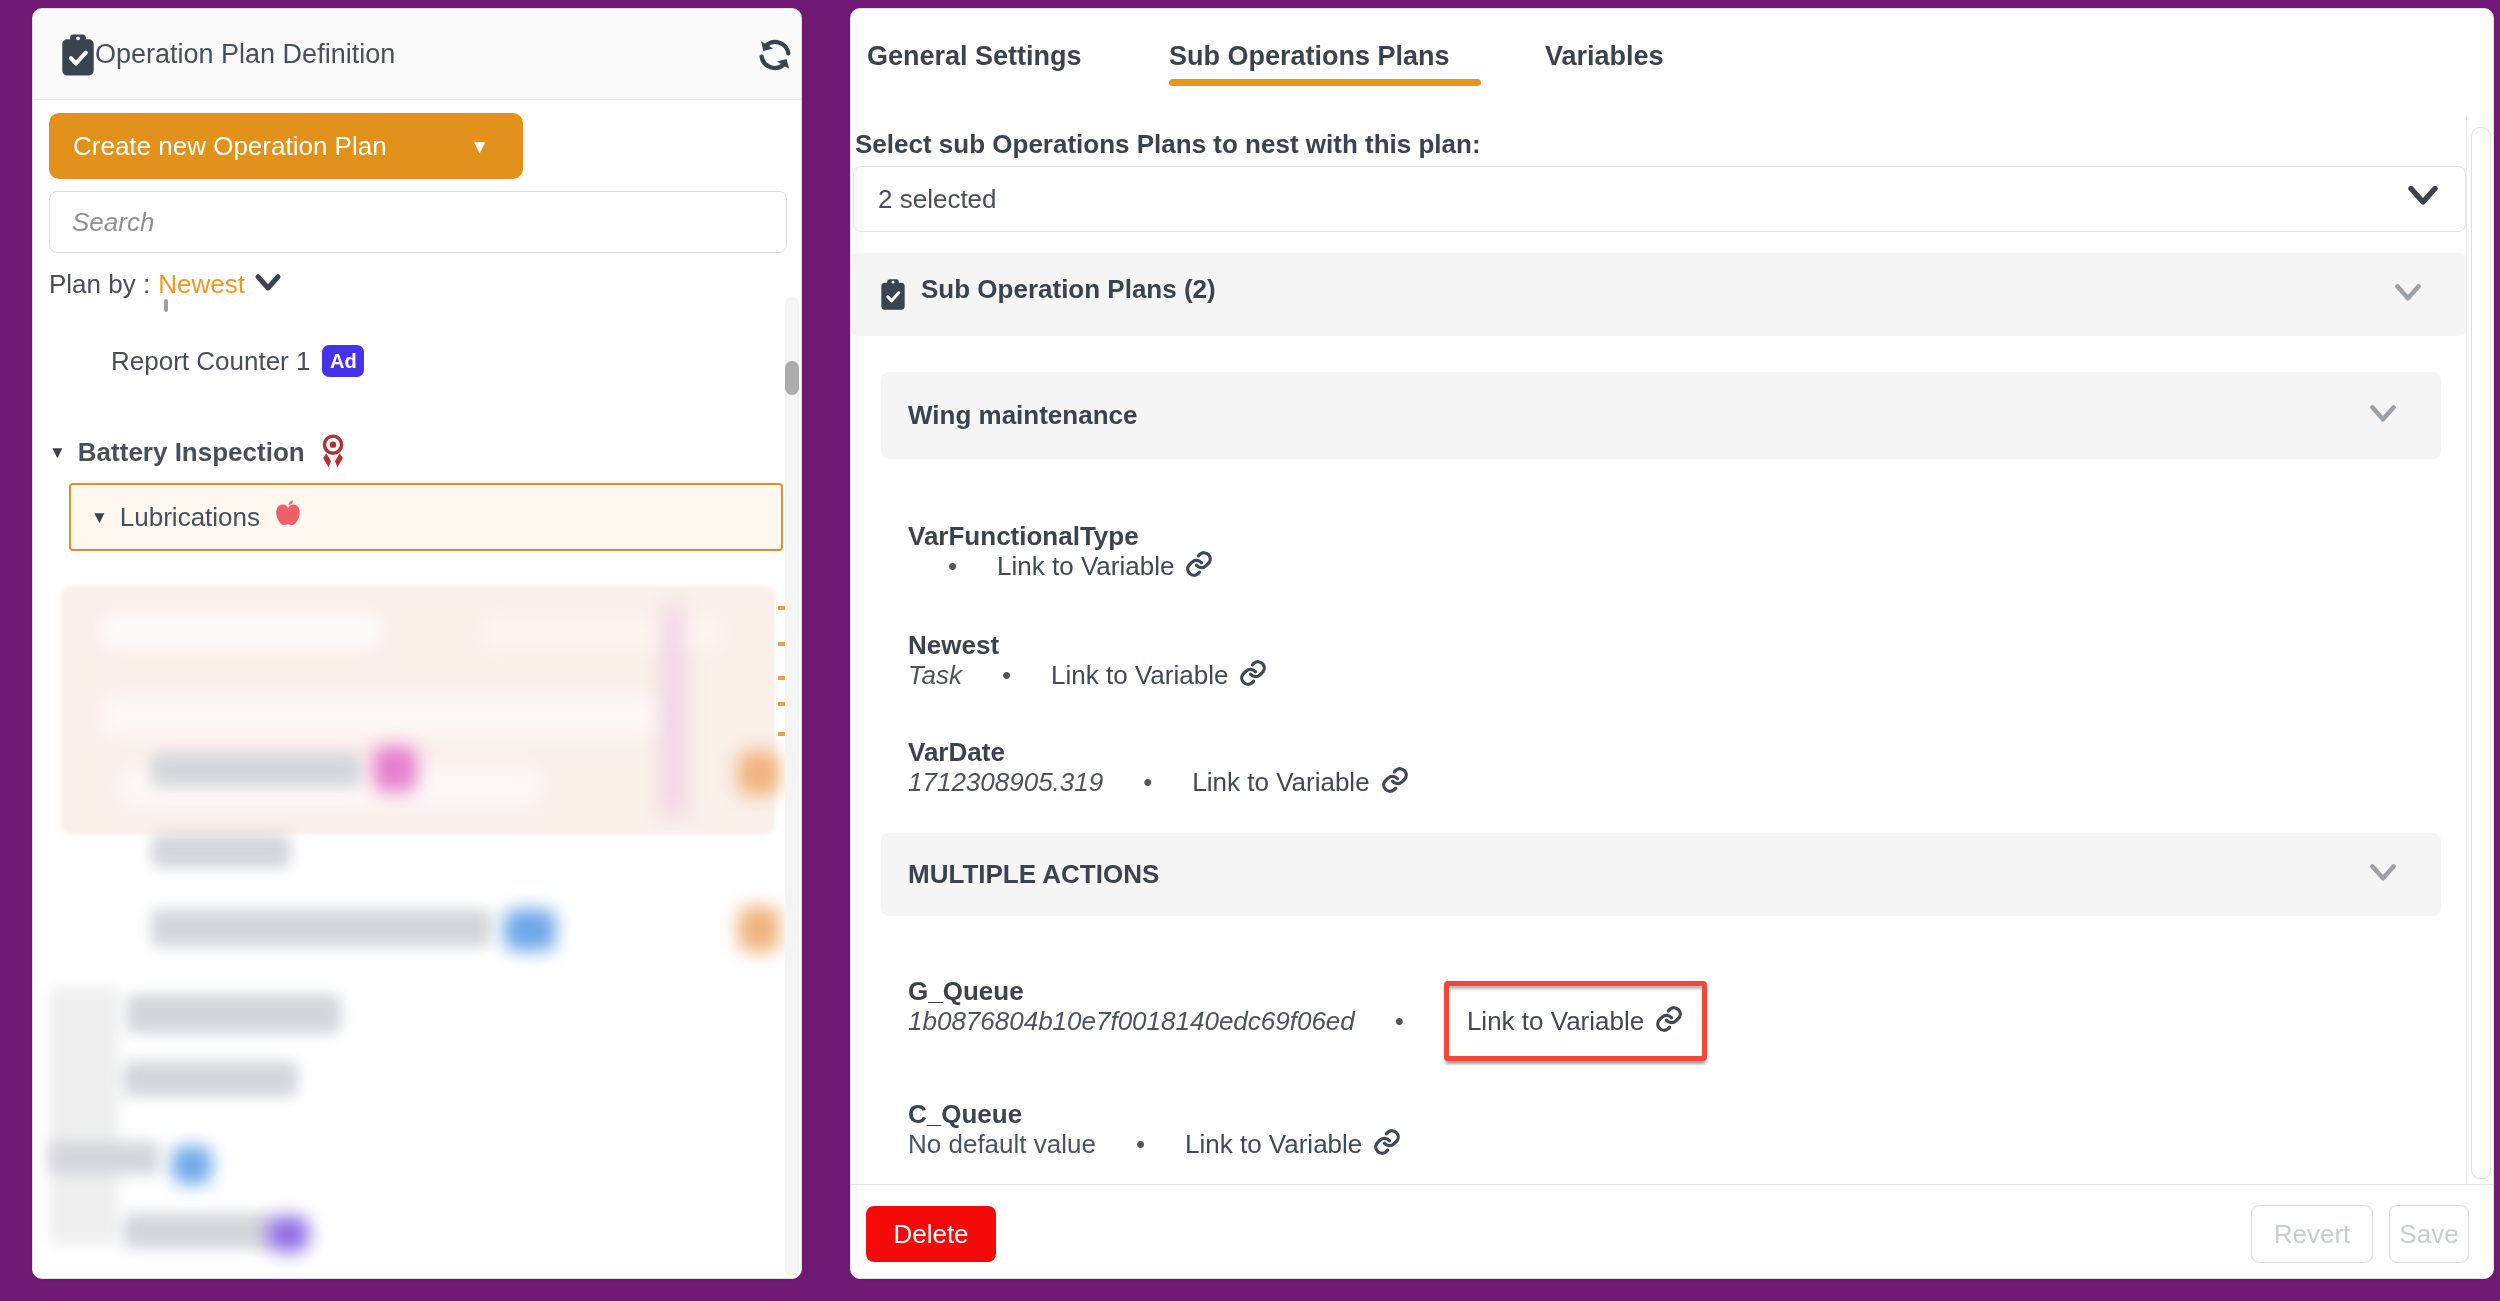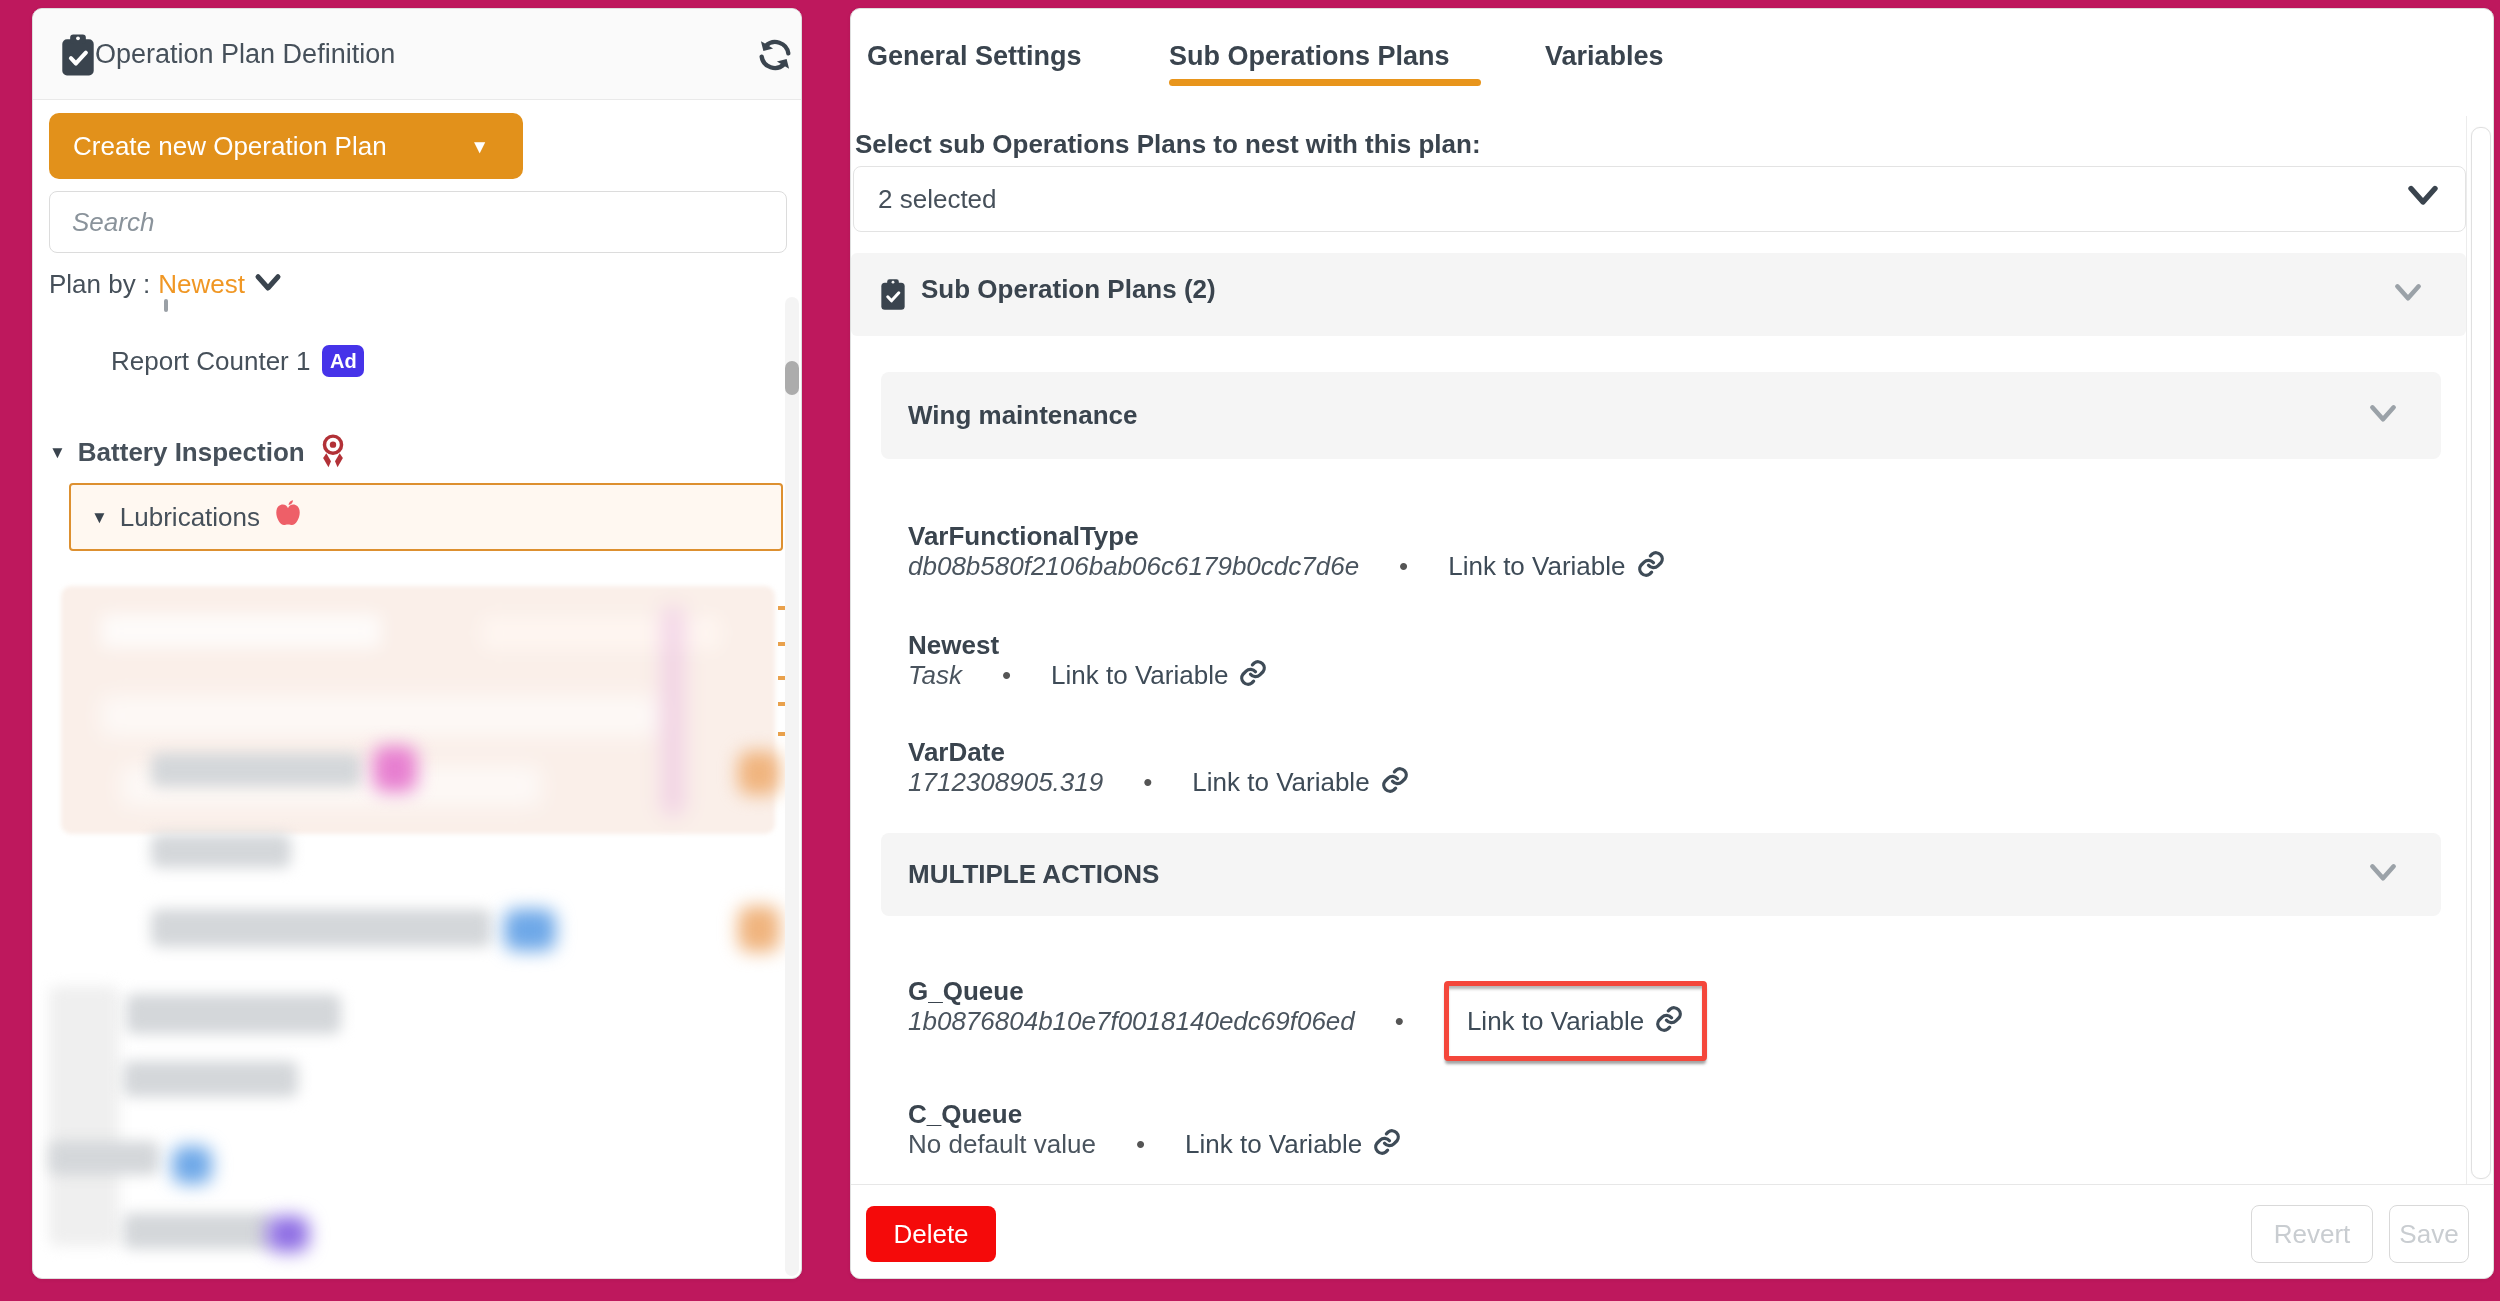--- a/index.html
+++ b/index.html
@@ -1,16 +1,16 @@
 <!DOCTYPE html>
 <html><head>
 <meta charset="utf-8">
 <style>
   html,body{margin:0;padding:0;background:#fff;}
-  #stage{position:relative;width:2500px;height:1301px;background:#be185d;overflow:hidden;
+  #stage{position:relative;width:2500px;height:1301px;background:#701a75;overflow:hidden;
          font-family:"Liberation Sans","DejaVu Sans",sans-serif;color:#46505A;}
   .card{position:absolute;background:#fff;border:1px solid #dedede;border-radius:10px;
         box-shadow:0 1px 4px rgba(0,0,0,.06);}
   .abs{position:absolute;}
   .flexrow{display:flex;align-items:flex-start;}
   
   .lp-header{position:absolute;left:0;top:0;right:0;height:90px;background:#fafafa;
              border-bottom:1px solid #e9e9e9;border-radius:10px 10px 0 0;display:flex;align-items:center;}
   .lp-title{font-size:27px;font-weight:500;color:#46505A;margin-left:14px;}
   .btn-create{position:absolute;left:16px;top:104px;width:474px;height:66px;background:#E2911B;
@@ -216,21 +216,20 @@
       <span class="band-title">Wing maintenance</span>
       <span>
         <svg width="32" height="26" viewBox="0 0 24 18" fill="none" stroke="#9ba2a8" stroke-width="3.4" stroke-linecap="round" stroke-linejoin="round">
           <polyline points="4,4 12,13 20,4"></polyline>
         </svg>
       </span>
     </div>
 
     <div class="varname abs" style="left:57px;top:492px;">VarFunctionalType</div>
     <div class="valrow abs" style="left:57px;top:537px;">
-      <span class="ital">db08b580f2106bab06c6179b0cdc7d6e</span>
       <span class="bullet">•</span>
       <span class="linklbl">
         <span>Link to Variable</span>
         <span style="margin-top:3px;">
           <svg width="30" height="30" viewBox="0 0 24 24" fill="none" stroke="#3E4B57" stroke-width="2.6" stroke-linecap="round" stroke-linejoin="round">
             <path d="M10 13a5 5 0 0 0 7.5.5l2.5-2.5a5 5 0 0 0-7-7L11.5 5.5"></path>
             <path d="M14 11a5 5 0 0 0-7.5-.5L4 13a5 5 0 0 0 7 7l1.5-1.5"></path>
           </svg>
         </span>
       </span>

